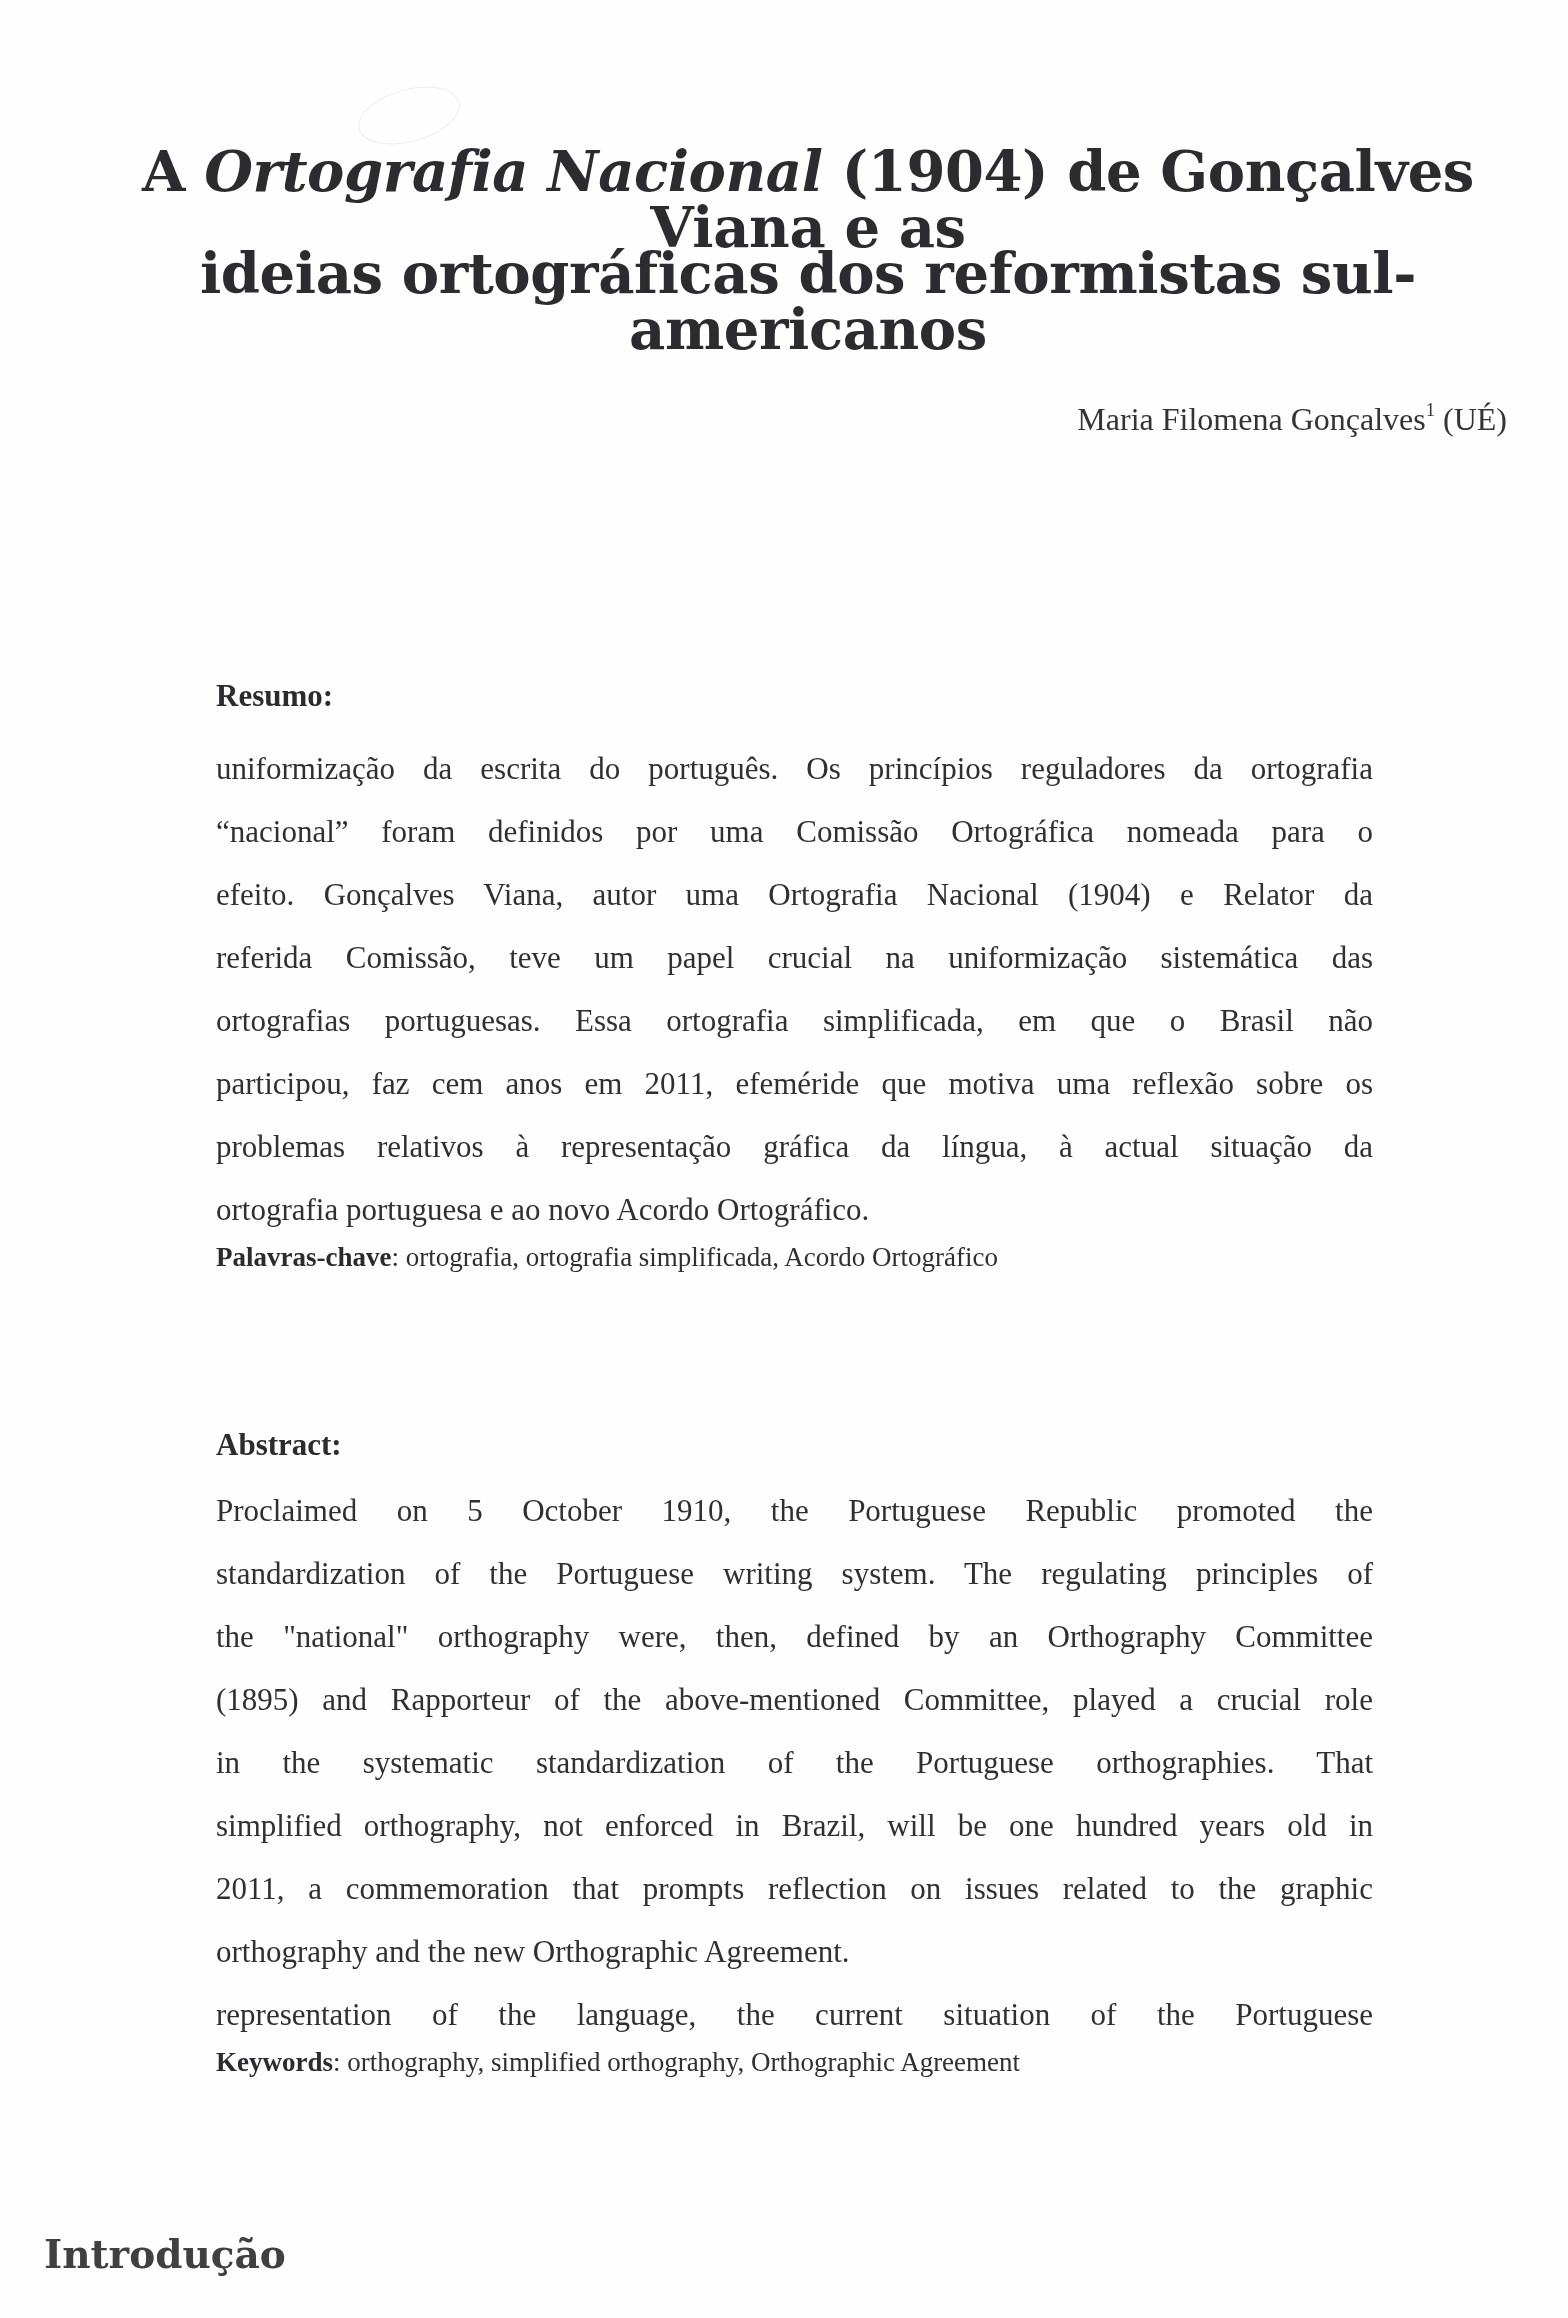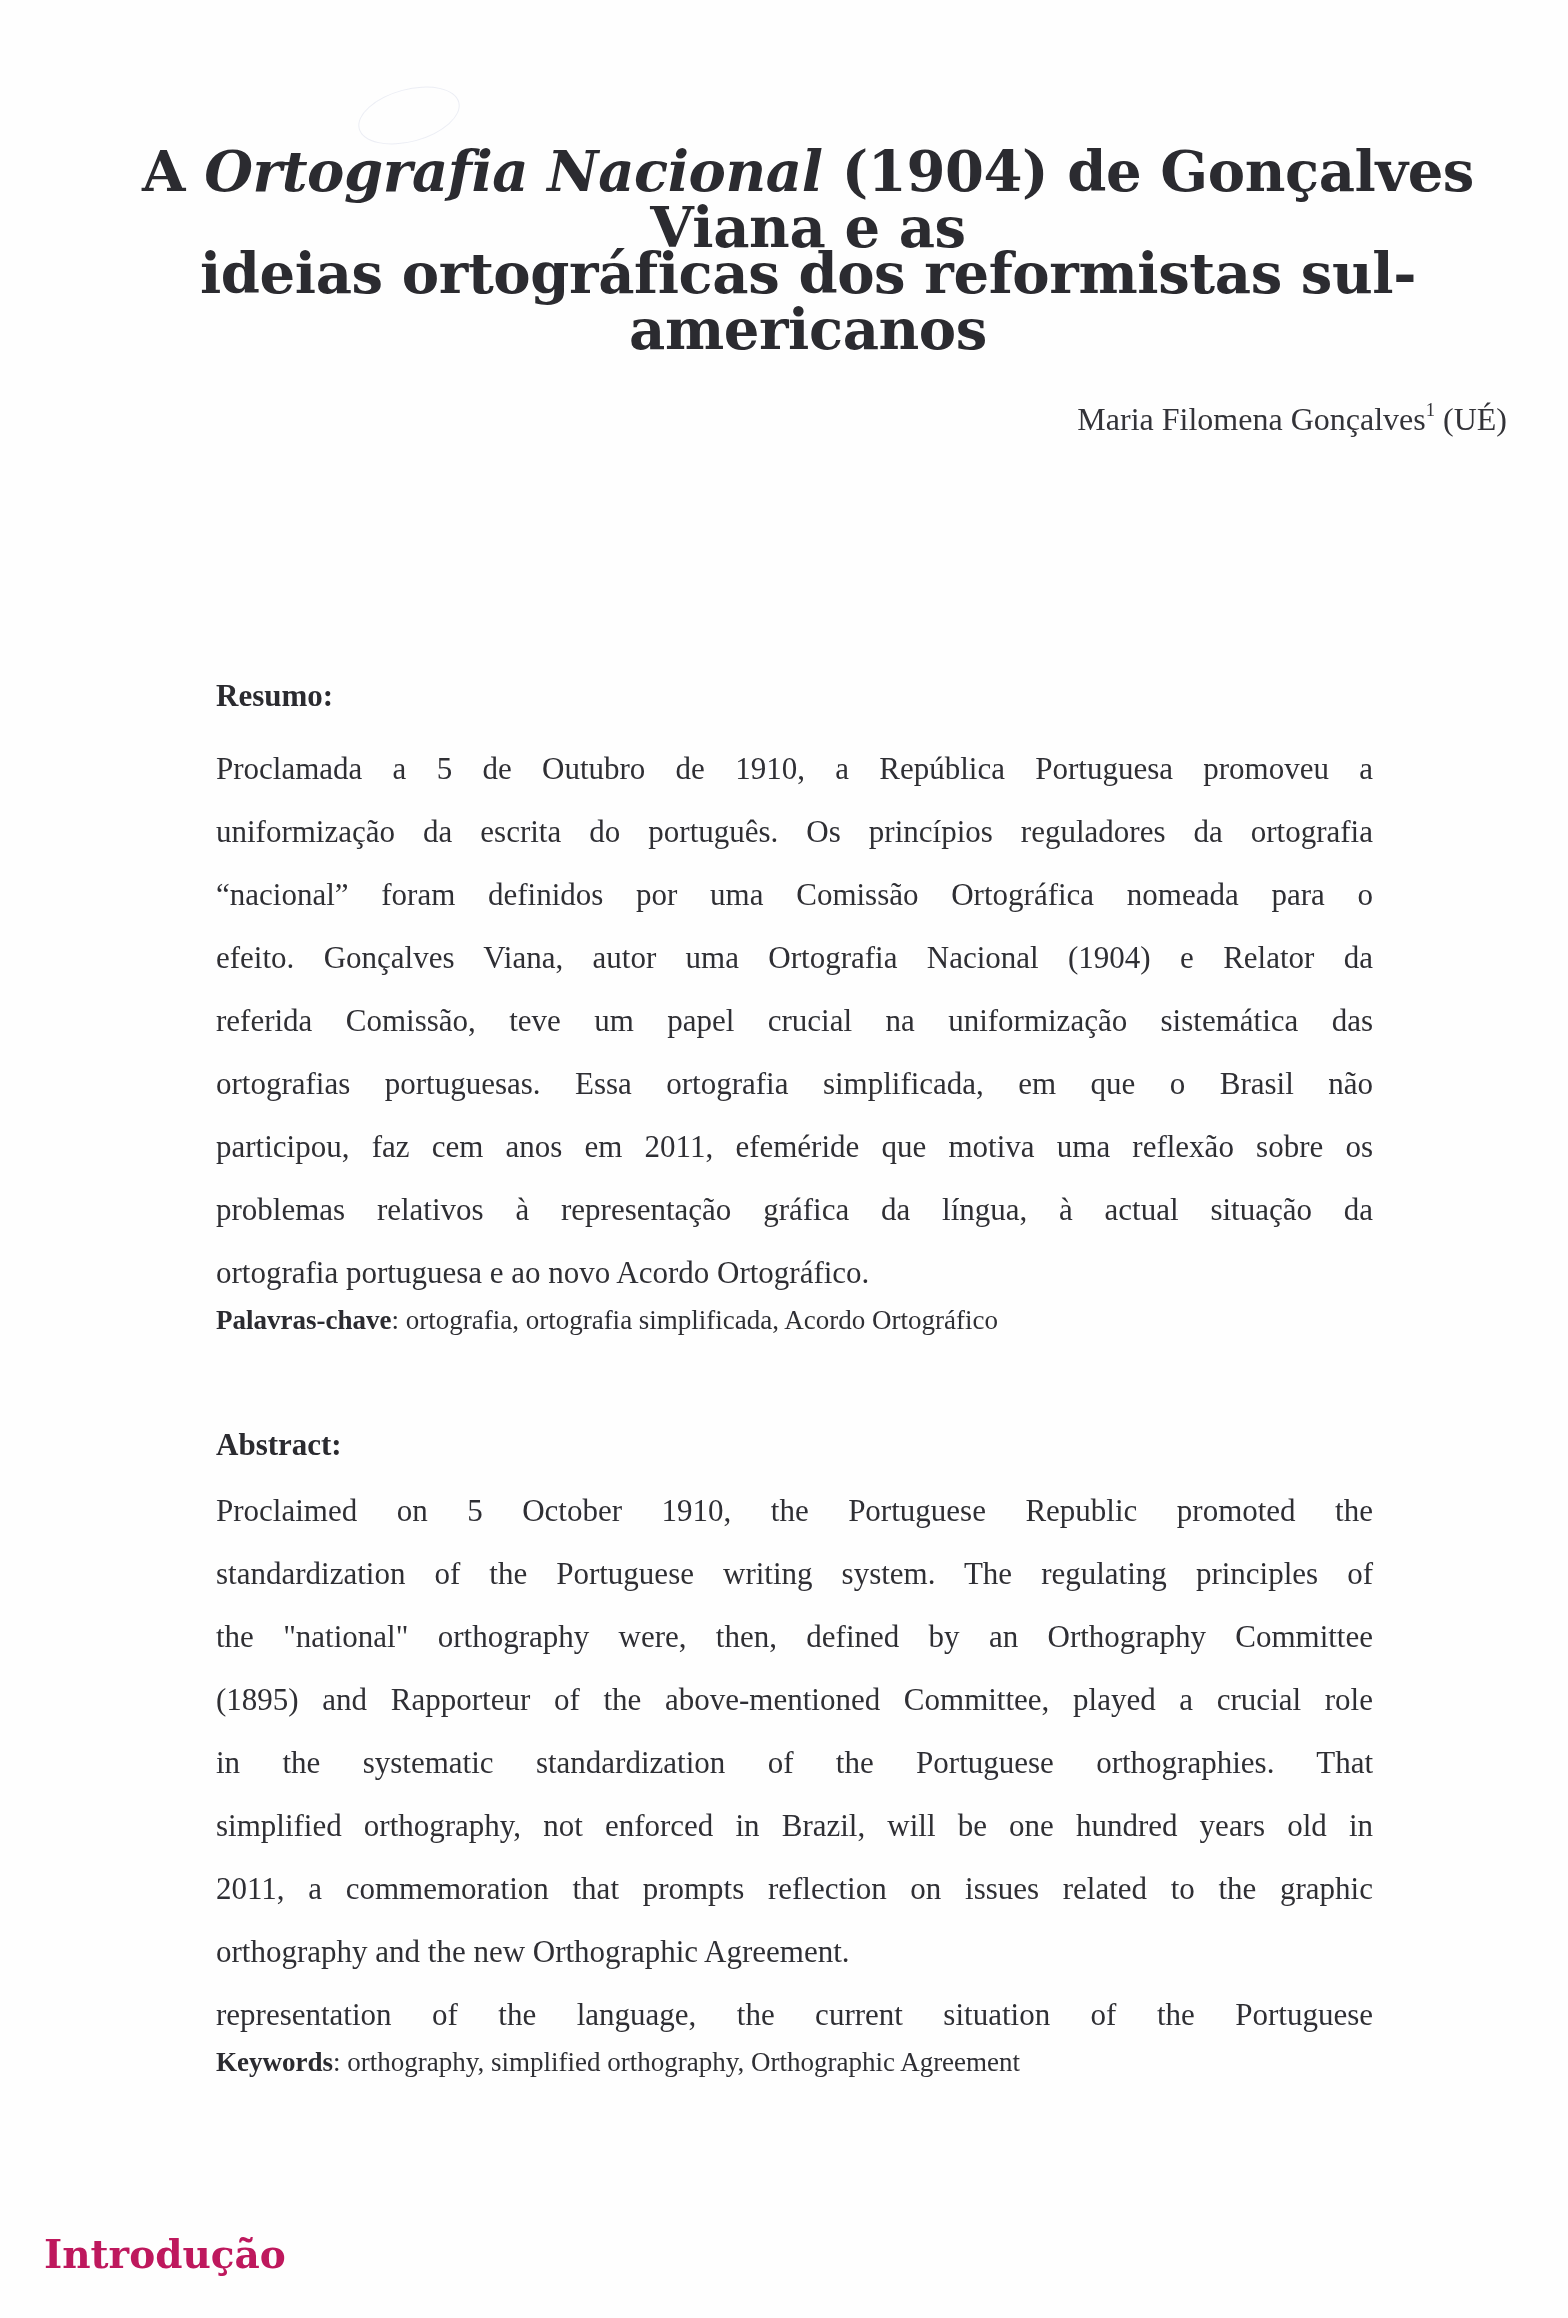--- a/index.html
+++ b/index.html
@@ -92,21 +92,21 @@
     #abstract-label { margin-bottom: 18.7px; }
     #keywords { margin-top: 3.4px; }
 
     .intro-heading {
       position: absolute;
       left: 44px;
       top: 2235px;
       font-family: "DejaVu Serif", "Liberation Serif", serif;
       font-weight: bold;
       font-size: 39px;
-      color: #be185d;
+      color: #404040;
       line-height: 1;
     }
     .scan-mark {
       position: absolute;
       left: 357px;
       top: 89px;
       width: 102px;
       height: 51px;
       border: 0.9px solid rgba(200, 205, 225, 0.35);
       border-radius: 50%;
@@ -126,21 +126,20 @@
   <h1 class="title line2" style="margin:0;">ideias ortográficas dos reformistas sul-americanos</h1>
 
   <div class="author">
     <span>Maria Filomena Gonçalves</span><sup>1</sup>
     <span>(UÉ)</span>
   </div>
 
   <section class="abstract-block" id="resumo-block">
     <div class="section-label" id="resumo-label">Resumo:</div>
     <div class="para" id="resumo-para">
-      <span class="line">Proclamada a 5 de Outubro de 1910, a República Portuguesa promoveu a</span>
       <span class="line">uniformização da escrita do português.  Os princípios reguladores da ortografia</span>
       <span class="line">“nacional” foram definidos por uma Comissão Ortográfica nomeada para o</span>
       <span class="line">efeito. Gonçalves Viana, autor uma Ortografia Nacional (1904) e Relator da</span>
       <span class="line">referida Comissão, teve um papel crucial na uniformização sistemática das</span>
       <span class="line">ortografias portuguesas. Essa ortografia simplificada, em que o Brasil não</span>
       <span class="line">participou, faz cem anos em 2011,  efeméride que motiva uma reflexão sobre os</span>
       <span class="line">problemas relativos à representação gráfica da língua, à actual situação da</span>
       <span class="line last">ortografia portuguesa e ao novo Acordo Ortográfico.</span>
     </div>
     <div class="keywords" id="palavras">

